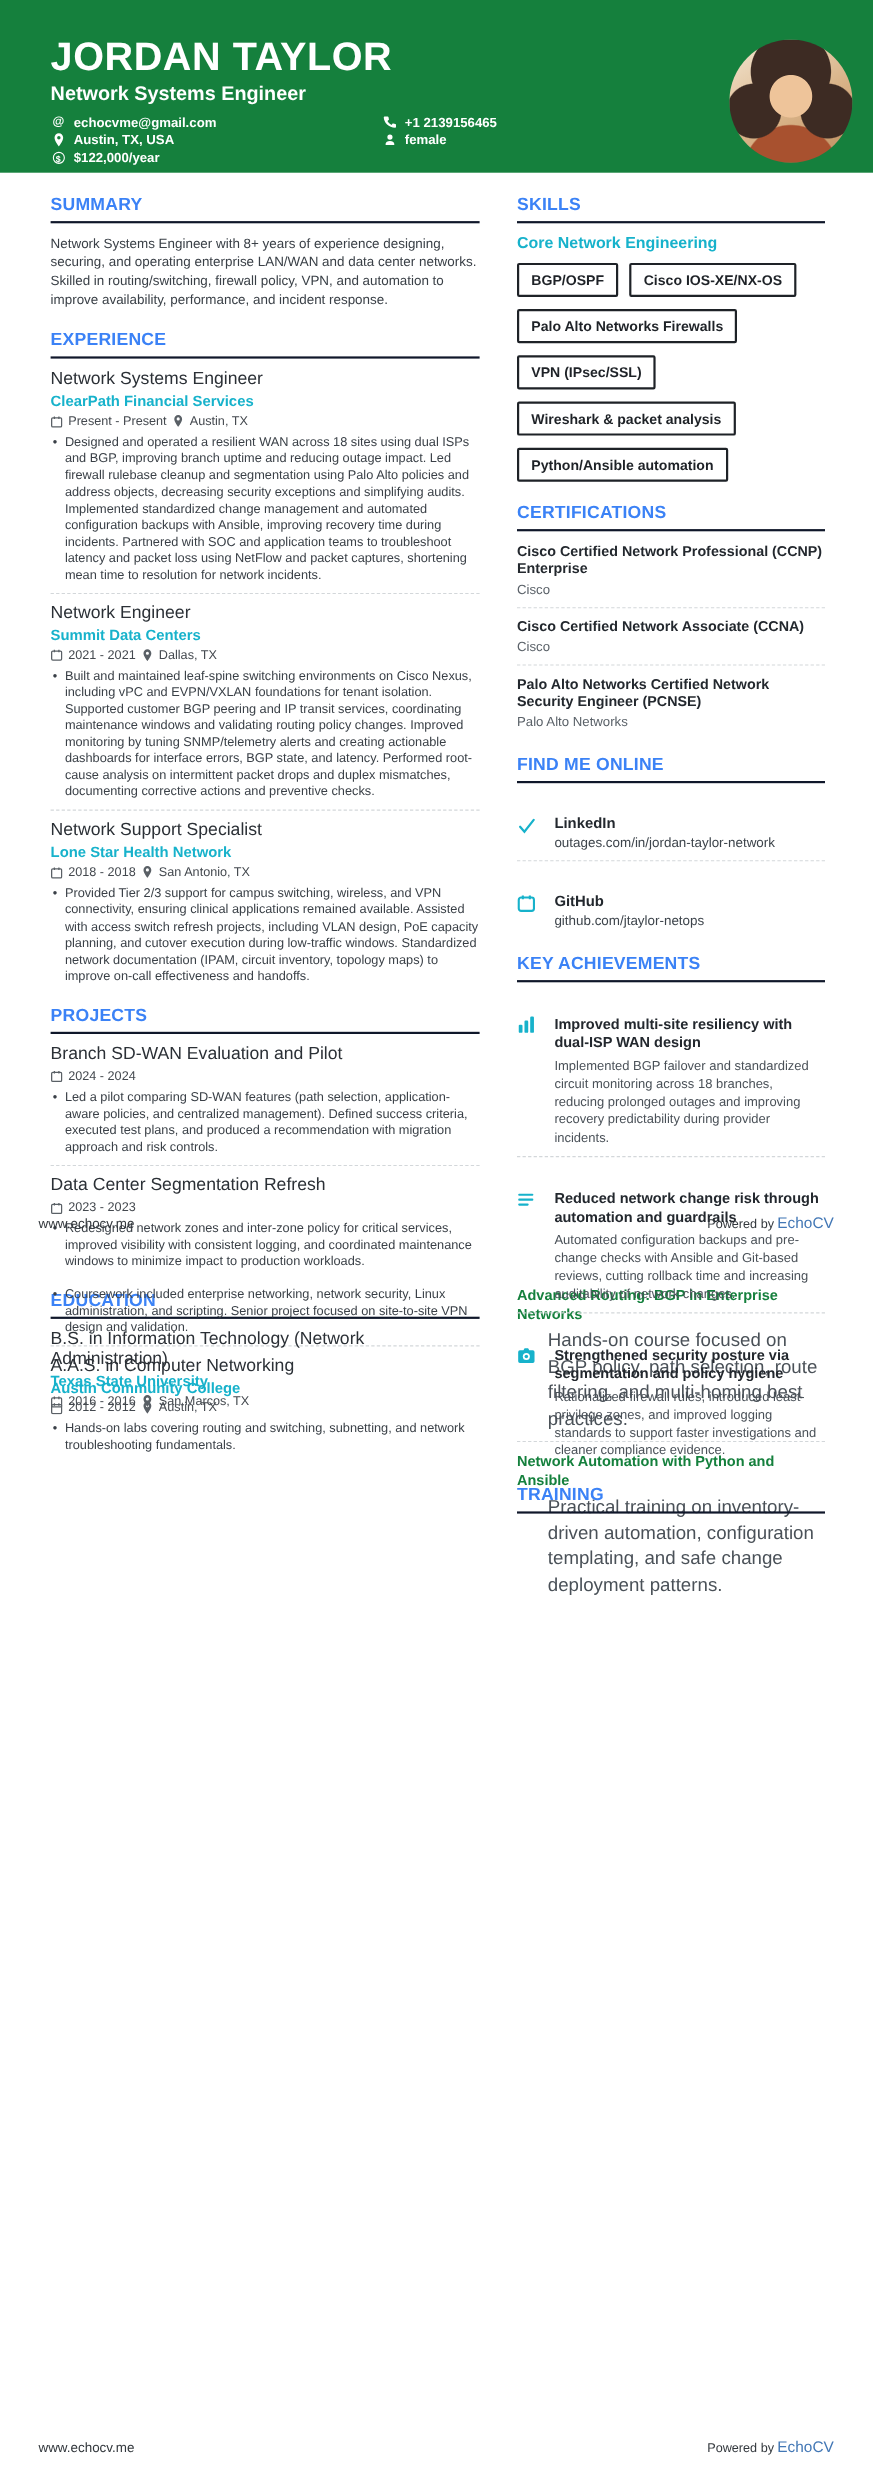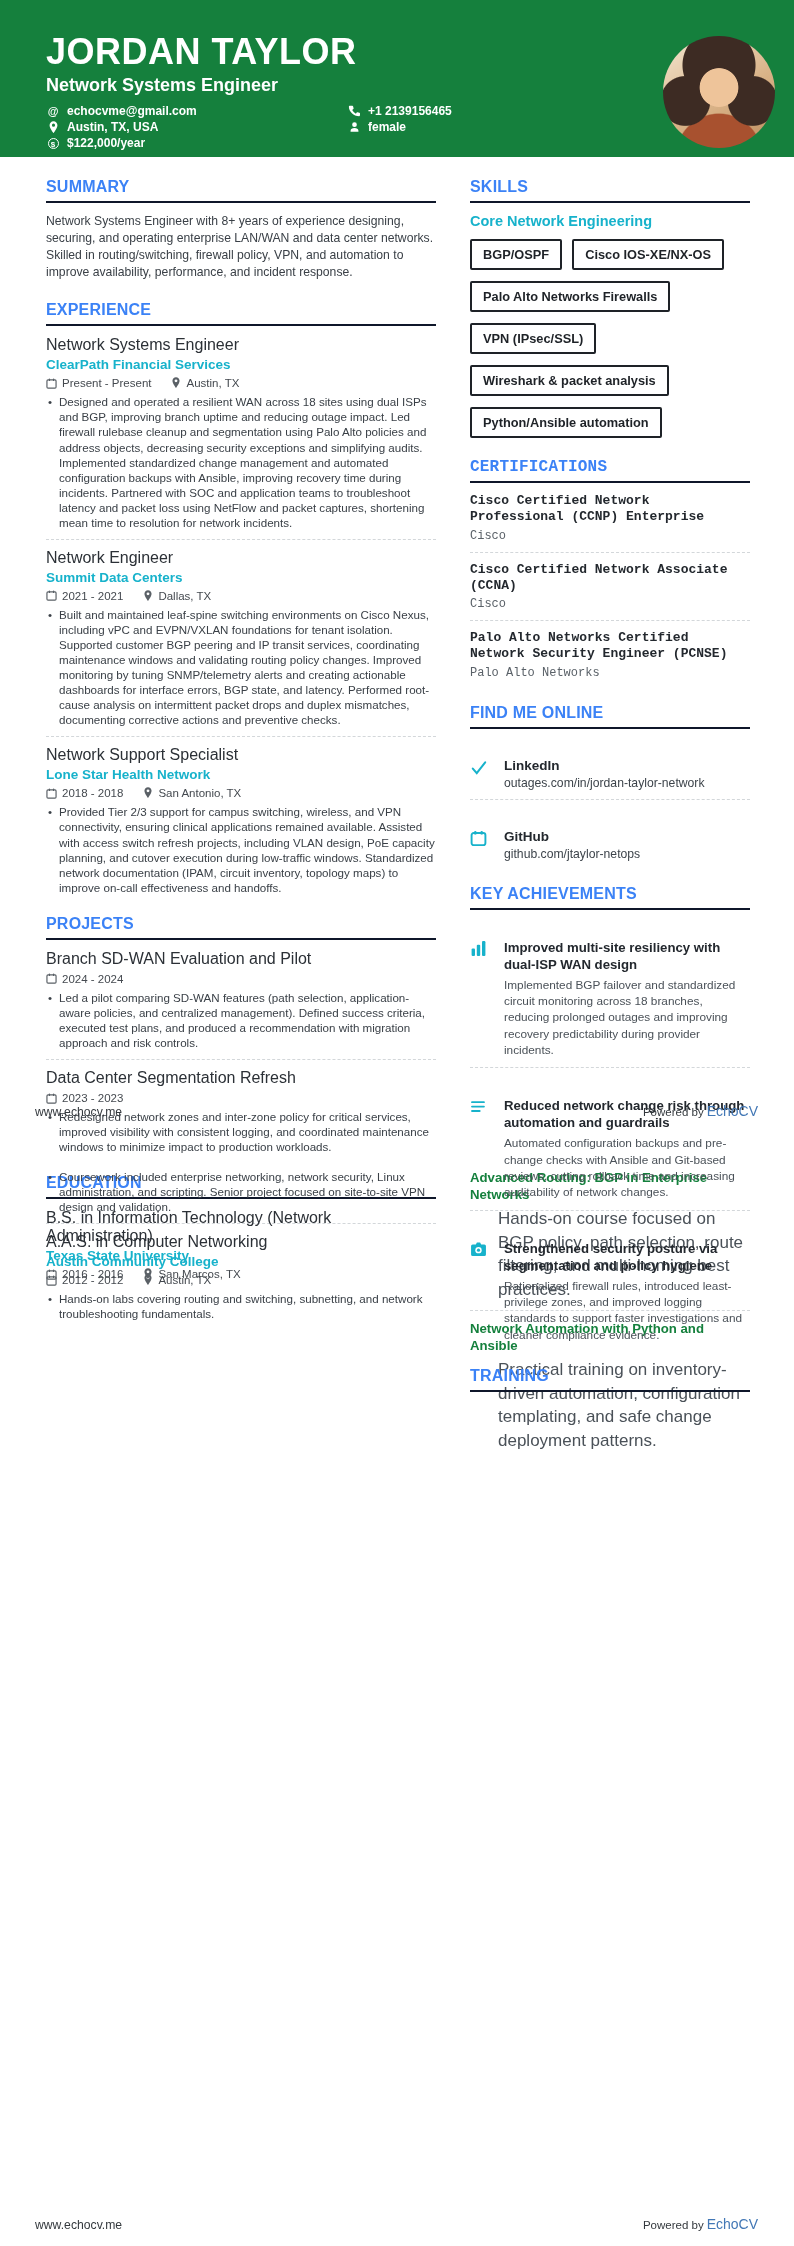--- a/index.html
+++ b/index.html
@@ -34,21 +34,21 @@
   .page1 { position:relative; height:968px; }
   .col-l { width:390px; flex:none; }
   .col-r { width:280px; flex:none; margin-left:auto; }
   section { margin-bottom:20px; }
   h2.sec { font-size:16px; font-weight:700; color:#3b82f6; letter-spacing:.2px; border-bottom:2px solid #0f172a; padding:0 0 5px; margin:0 0 10px; }
 
   .sum-text { font-size:12.2px; line-height:1.4; color:#3a4047; }
 
   .entry-title { font-size:16px; font-weight:400; color:#2b3036; }
   .company { margin-top:3px; font-size:13.5px; font-weight:700; color:#17b2cb; }
-  .meta { display:flex; gap:20px; align-items:center; margin-top:5px; font-size:11.5px; color:#44494f; }
+  .meta { display:flex; gap:6px; align-items:center; margin-top:5px; font-size:11.5px; color:#44494f; }
   .meta .m { display:flex; align-items:center; gap:5px; }
   .meta svg { display:block; color:#5a6066; }
   .bullets { list-style:none; margin:5px 0 0; padding:0; font-size:11.6px; line-height:1.3; color:#3a4047; }
   .bullets li { position:relative; padding-left:13px; }
   .bullets li::before { content:"•"; position:absolute; left:2px; top:0; }
   .dashed { border:none; border-top:1px dashed #d3d7da; margin:9px 0 9px; }
 
   .skill-cat { font-size:14.5px; font-weight:700; color:#17b2cb; margin:1px 0 10px; }
   .tags { display:flex; flex-wrap:wrap; gap:11px 10px; }
   .tag { border:2px solid #1e2227; border-radius:2px; padding:6px 11px; font-size:12.8px; font-weight:700; color:#1e2227; white-space:nowrap; }
@@ -286,21 +286,21 @@
           <div class="tags">
             <span class="tag">BGP/OSPF</span>
             <span class="tag">Cisco IOS-XE/NX-OS</span>
             <span class="tag">Palo Alto Networks Firewalls</span>
             <span class="tag">VPN (IPsec/SSL)</span>
             <span class="tag">Wireshark &amp; packet analysis</span>
             <span class="tag">Python/Ansible automation</span>
           </div>
         </section>
 
-        <section style="margin-top:12px;font-family:Liberation Mono, monospace;">
+        <section style="margin-top:12px;">
           <h2 class="sec">CERTIFICATIONS</h2>
           <div>
             <div class="cert-name">Cisco Certified Network Professional (CCNP) Enterprise</div>
             <div class="cert-issuer">Cisco</div>
           </div>
           <hr class="dashed">
           <div>
             <div class="cert-name">Cisco Certified Network Associate (CCNA)</div>
             <div class="cert-issuer">Cisco</div>
           </div>

